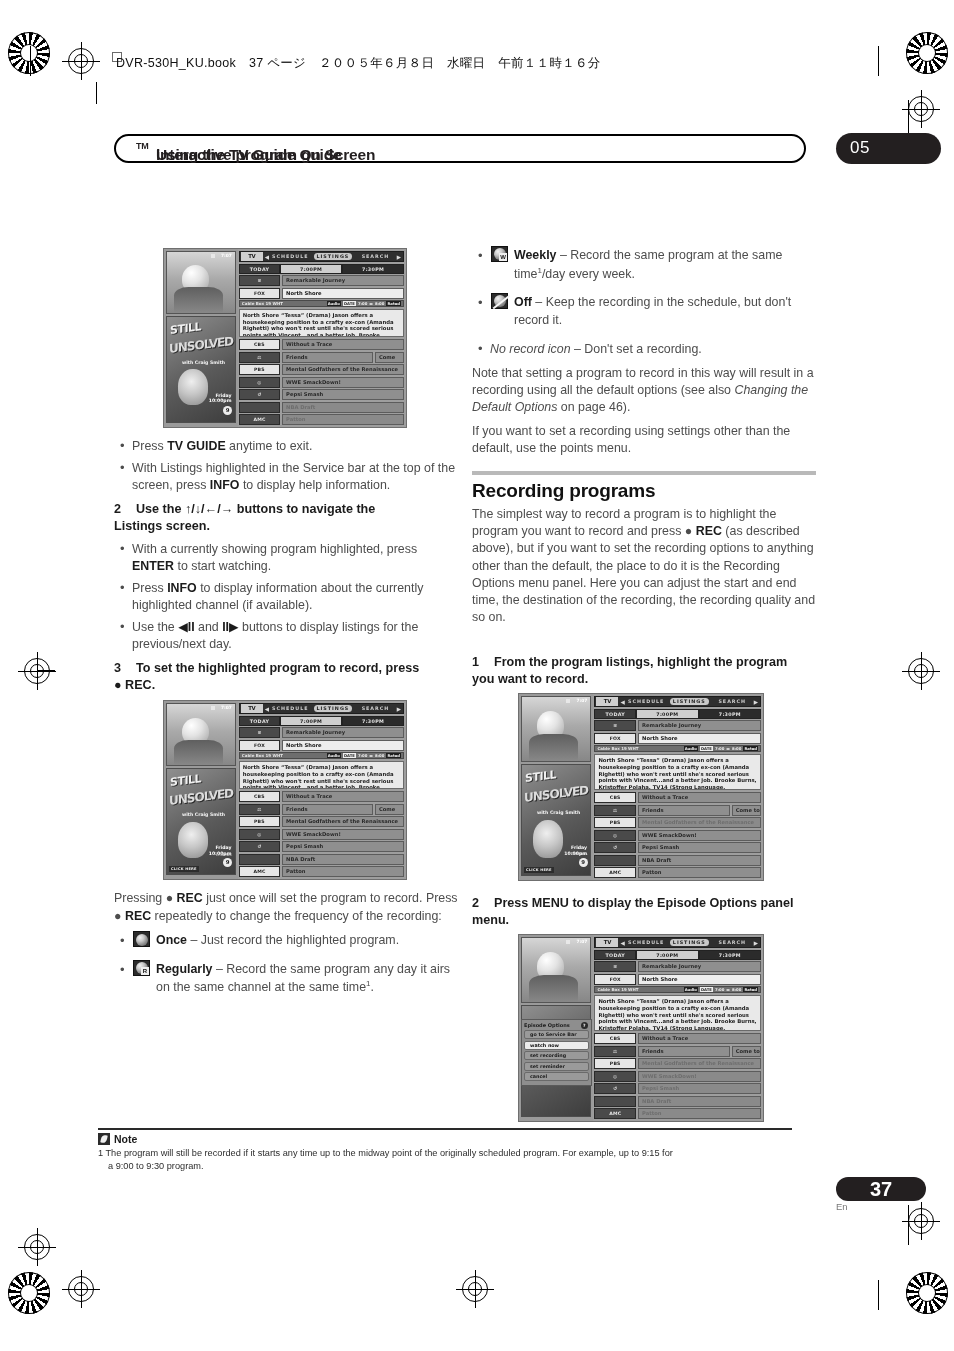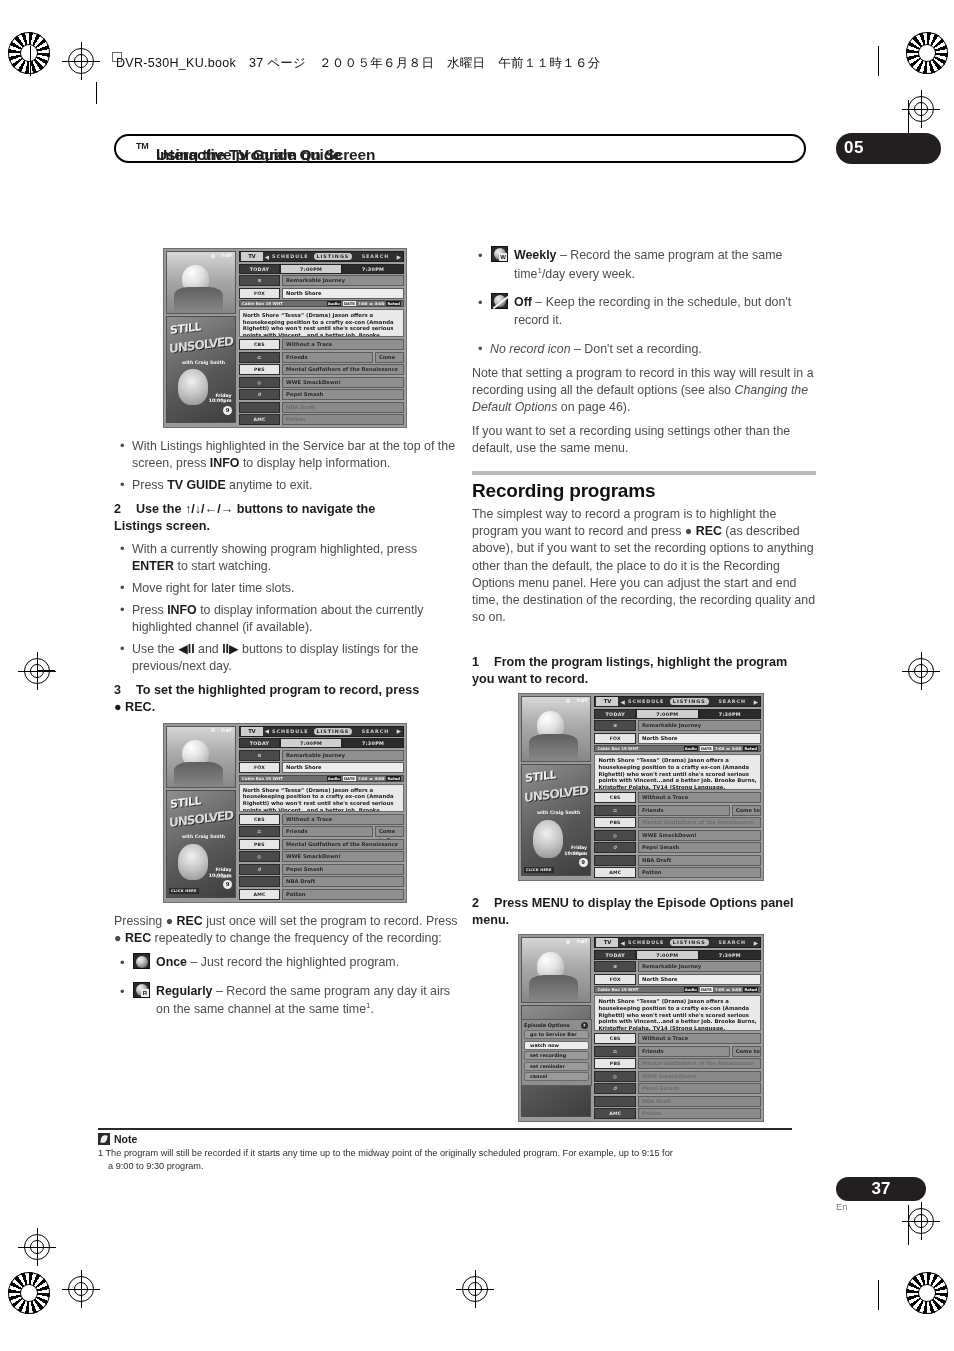--- a/index.html
+++ b/index.html
@@ -31,21 +31,21 @@
   .slug{position:absolute;left:116px;top:55px;font-size:12.5px;letter-spacing:.3px;color:#111;white-space:nowrap;}
   .slugbox{position:absolute;left:112px;top:52px;width:10px;height:10px;border:1px solid #6b6b6b;box-sizing:border-box;background:#fff;}
 
   
   .runhead{position:absolute;left:114px;top:134px;width:692px;height:29px;
     border:2px solid #000;border-radius:15px;box-sizing:border-box;background:#fff;}
   .runhead span{position:absolute;left:20px;top:5px;font-size:15.5px;font-weight:bold;letter-spacing:-0.2px;white-space:nowrap;}
   .runhead span sup{font-size:9px;vertical-align:super;font-weight:bold;}
   .chapbadge{position:absolute;left:836px;top:133px;width:105px;height:31px;
     background:#231f20;border-radius:16px;}
-  .chapbadge span{position:absolute;left:8px;top:5px;color:#fff;font-size:17px;font-weight:bold;letter-spacing:.5px;}
+  .chapbadge span{position:absolute;left:14px;top:5px;color:#fff;font-size:17px;font-weight:normal;letter-spacing:.5px;}
   .chaptick{position:absolute;left:908px;top:100px;width:1px;height:34px;background:#000;}
 
   
   .col{position:absolute;top:243px;width:344px;}
   .colL{left:114px;}
   .colR{left:472px;}
 
   .step{font-size:12.6px;font-weight:bold;line-height:1.32;margin:0 0 6px 0;color:#1b1b1b;}
   .step .num{display:inline-block;width:22px;}
   .body{font-size:12.4px;line-height:1.38;color:#4d4d4d;margin:0 0 7px 0;}
@@ -170,21 +170,21 @@
   .notehead{display:flex;align-items:center;gap:4px;margin-top:3px;}
   .noteicon{width:12px;height:12px;background:#2b2b2b;position:relative;}
   .noteicon::after{content:"";position:absolute;left:3px;top:2px;width:6px;height:8px;background:#f0f0f0;
     border-radius:60% 10% 60% 10%;transform:rotate(12deg);}
   .notehead b{font-size:10.5px;color:#1b1b1b;}
   .notebody{font-size:9.2px;line-height:1.42;color:#2d2d2d;margin-top:2px;}
   .notebody .ln2{padding-left:10px;}
 
   
   .pgbadge{position:absolute;left:836px;top:1177px;width:90px;height:24px;background:#231f20;border-radius:12px;}
-  .pgbadge span{display:block;text-align:center;color:#fff;font-size:17px;font-weight:bold;line-height:24px;}
+  .pgbadge span{display:block;text-align:center;color:#fff;font-size:20px;font-weight:bold;line-height:24px;}
   .pgen{position:absolute;left:836px;top:1201px;width:90px;text-align:left;font-size:9.5px;color:#7a7a7a;}
   .pgtick{position:absolute;left:908px;top:1205px;width:1px;height:40px;background:#000;}
 </style>
 </head>
 <body>
 
 <div class="page">
 
   <div class="corner" style="left:8px;top:32px;"></div>
   <div class="corner" style="left:906px;top:32px;"></div>
@@ -320,32 +320,31 @@
             <div class="chrow" style="height:11px;margin:0">
               <div class="chlogo">AMC</div>
               <div class="prog dim">Patton</div>
             </div>
           </div>
         </div>
       </div>
     </div>
 
     <ul class="bl">
+      <li>Press <b>TV GUIDE</b> anytime to exit.</li>
       <li>With Listings highlighted in the Service bar at the top of the screen, press <b>INFO</b> to display help information.</li>
-      <li>Press <b>TV GUIDE</b> anytime to exit.</li>
     </ul>
 
     <p class="step">
       <span class="num">2</span><span>Use the ↑/↓/←/→ buttons to navigate the</span><br>
       <span>Listings screen.</span>
     </p>
 
     <ul class="bl">
       <li>With a currently showing program highlighted, press <b>ENTER</b> to start watching.</li>
-      <li>Move right for later time slots.</li>
       <li>Press <b>INFO</b> to display information about the currently highlighted channel (if available).</li>
       <li>Use the <b>◀II</b> and <b>II▶</b> buttons to display listings for the previous/next day.</li>
     </ul>
 
     <p class="step">
       <span class="num">3</span><span>To set the highlighted program to record, press</span><br>
       <span>● REC.</span>
     </p>
 
     <div class="shot" style="width:244px;height:180px;margin:7px 0 10px 49px;">
@@ -480,21 +479,21 @@
       </li>
     </ul>
 
     <ul class="bl">
       <li><i>No record icon</i><span> – Don't set a recording.</span></li>
     </ul>
 
     <p class="body">
       <span>Note that setting a program to record in this way will result in a recording using all the default options (see also </span><i>Changing the Default Options</i><span> on page 46).</span>
     </p>
-    <p class="body">If you want to set a recording using settings other than the default, use the same menu.</p>
+    <p class="body">If you want to set a recording using settings other than the default, use the points menu.</p>
 
     <div class="rule"></div>
     <h2 class="sec">Recording programs</h2>
     <p class="body">
       The simplest way to record a program is to highlight the program you want to record and press ● <b>REC</b> (as described above), but if you want to set the recording options to anything other than the default, the place to do it is the Recording Options menu panel. Here you can adjust the start and end time, the destination of the recording, the recording quality and so on.
     </p>
 
     <p class="step" style="margin-top:28px">
       <span class="num">1</span><span>From the program listings, highlight the program</span><br>
       <span>you want to record.</span>

